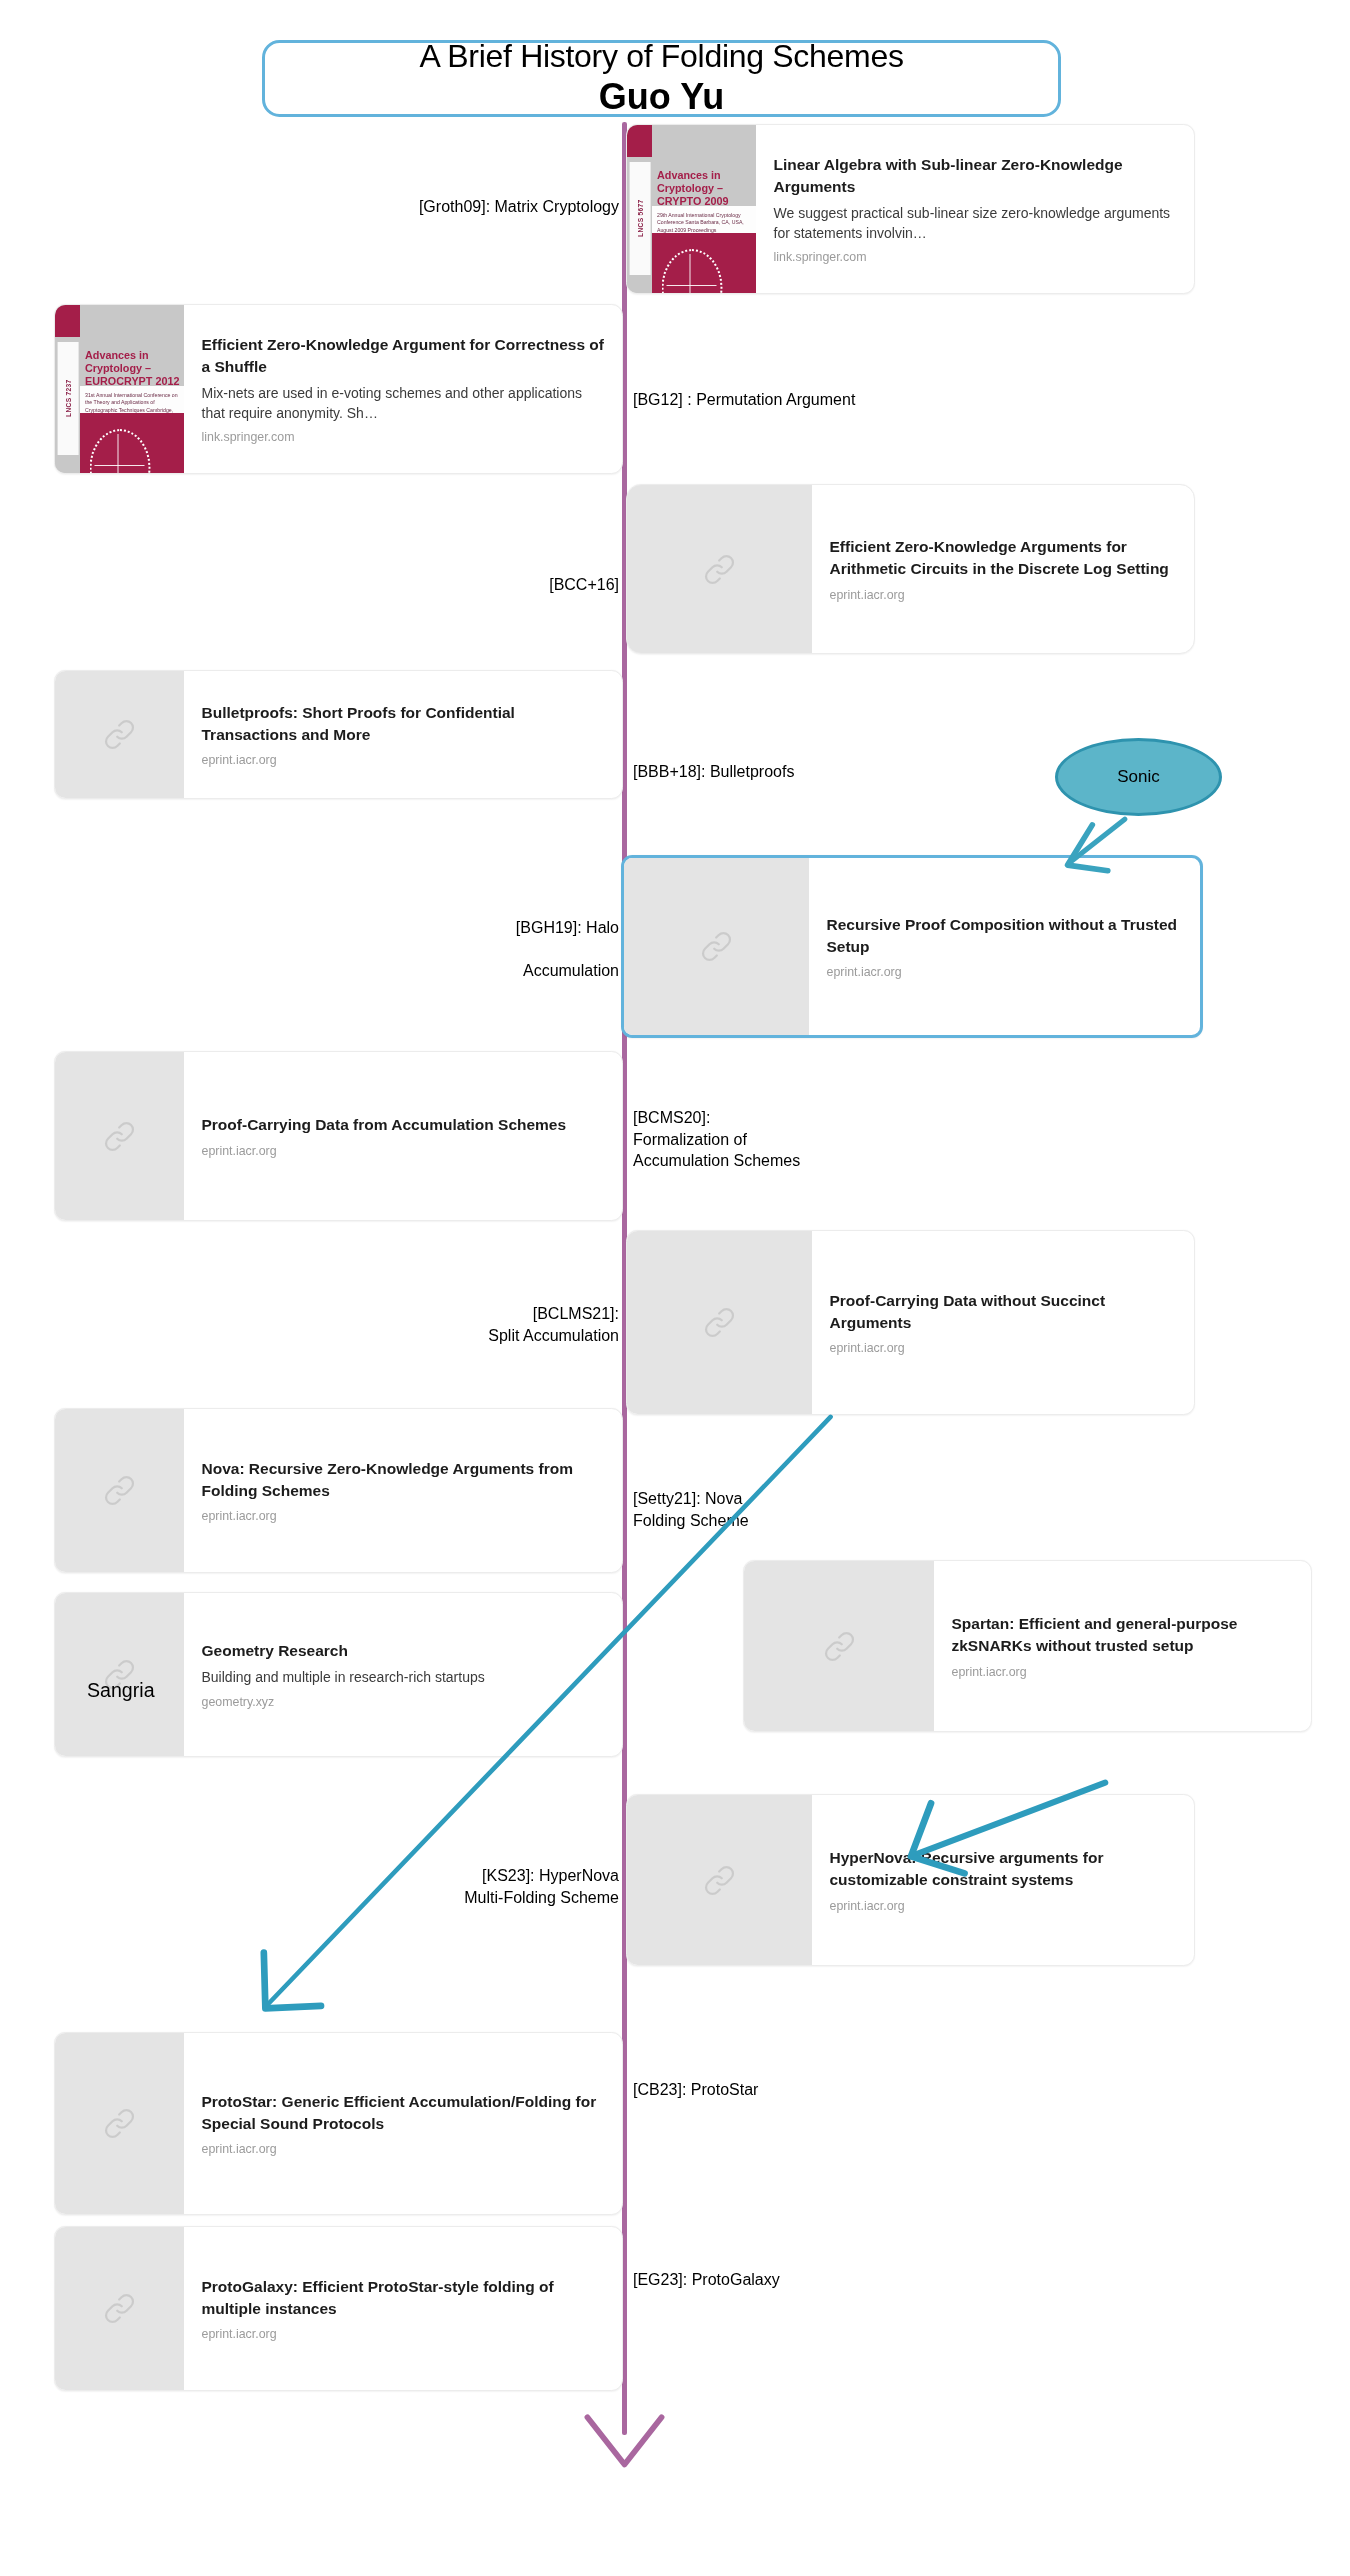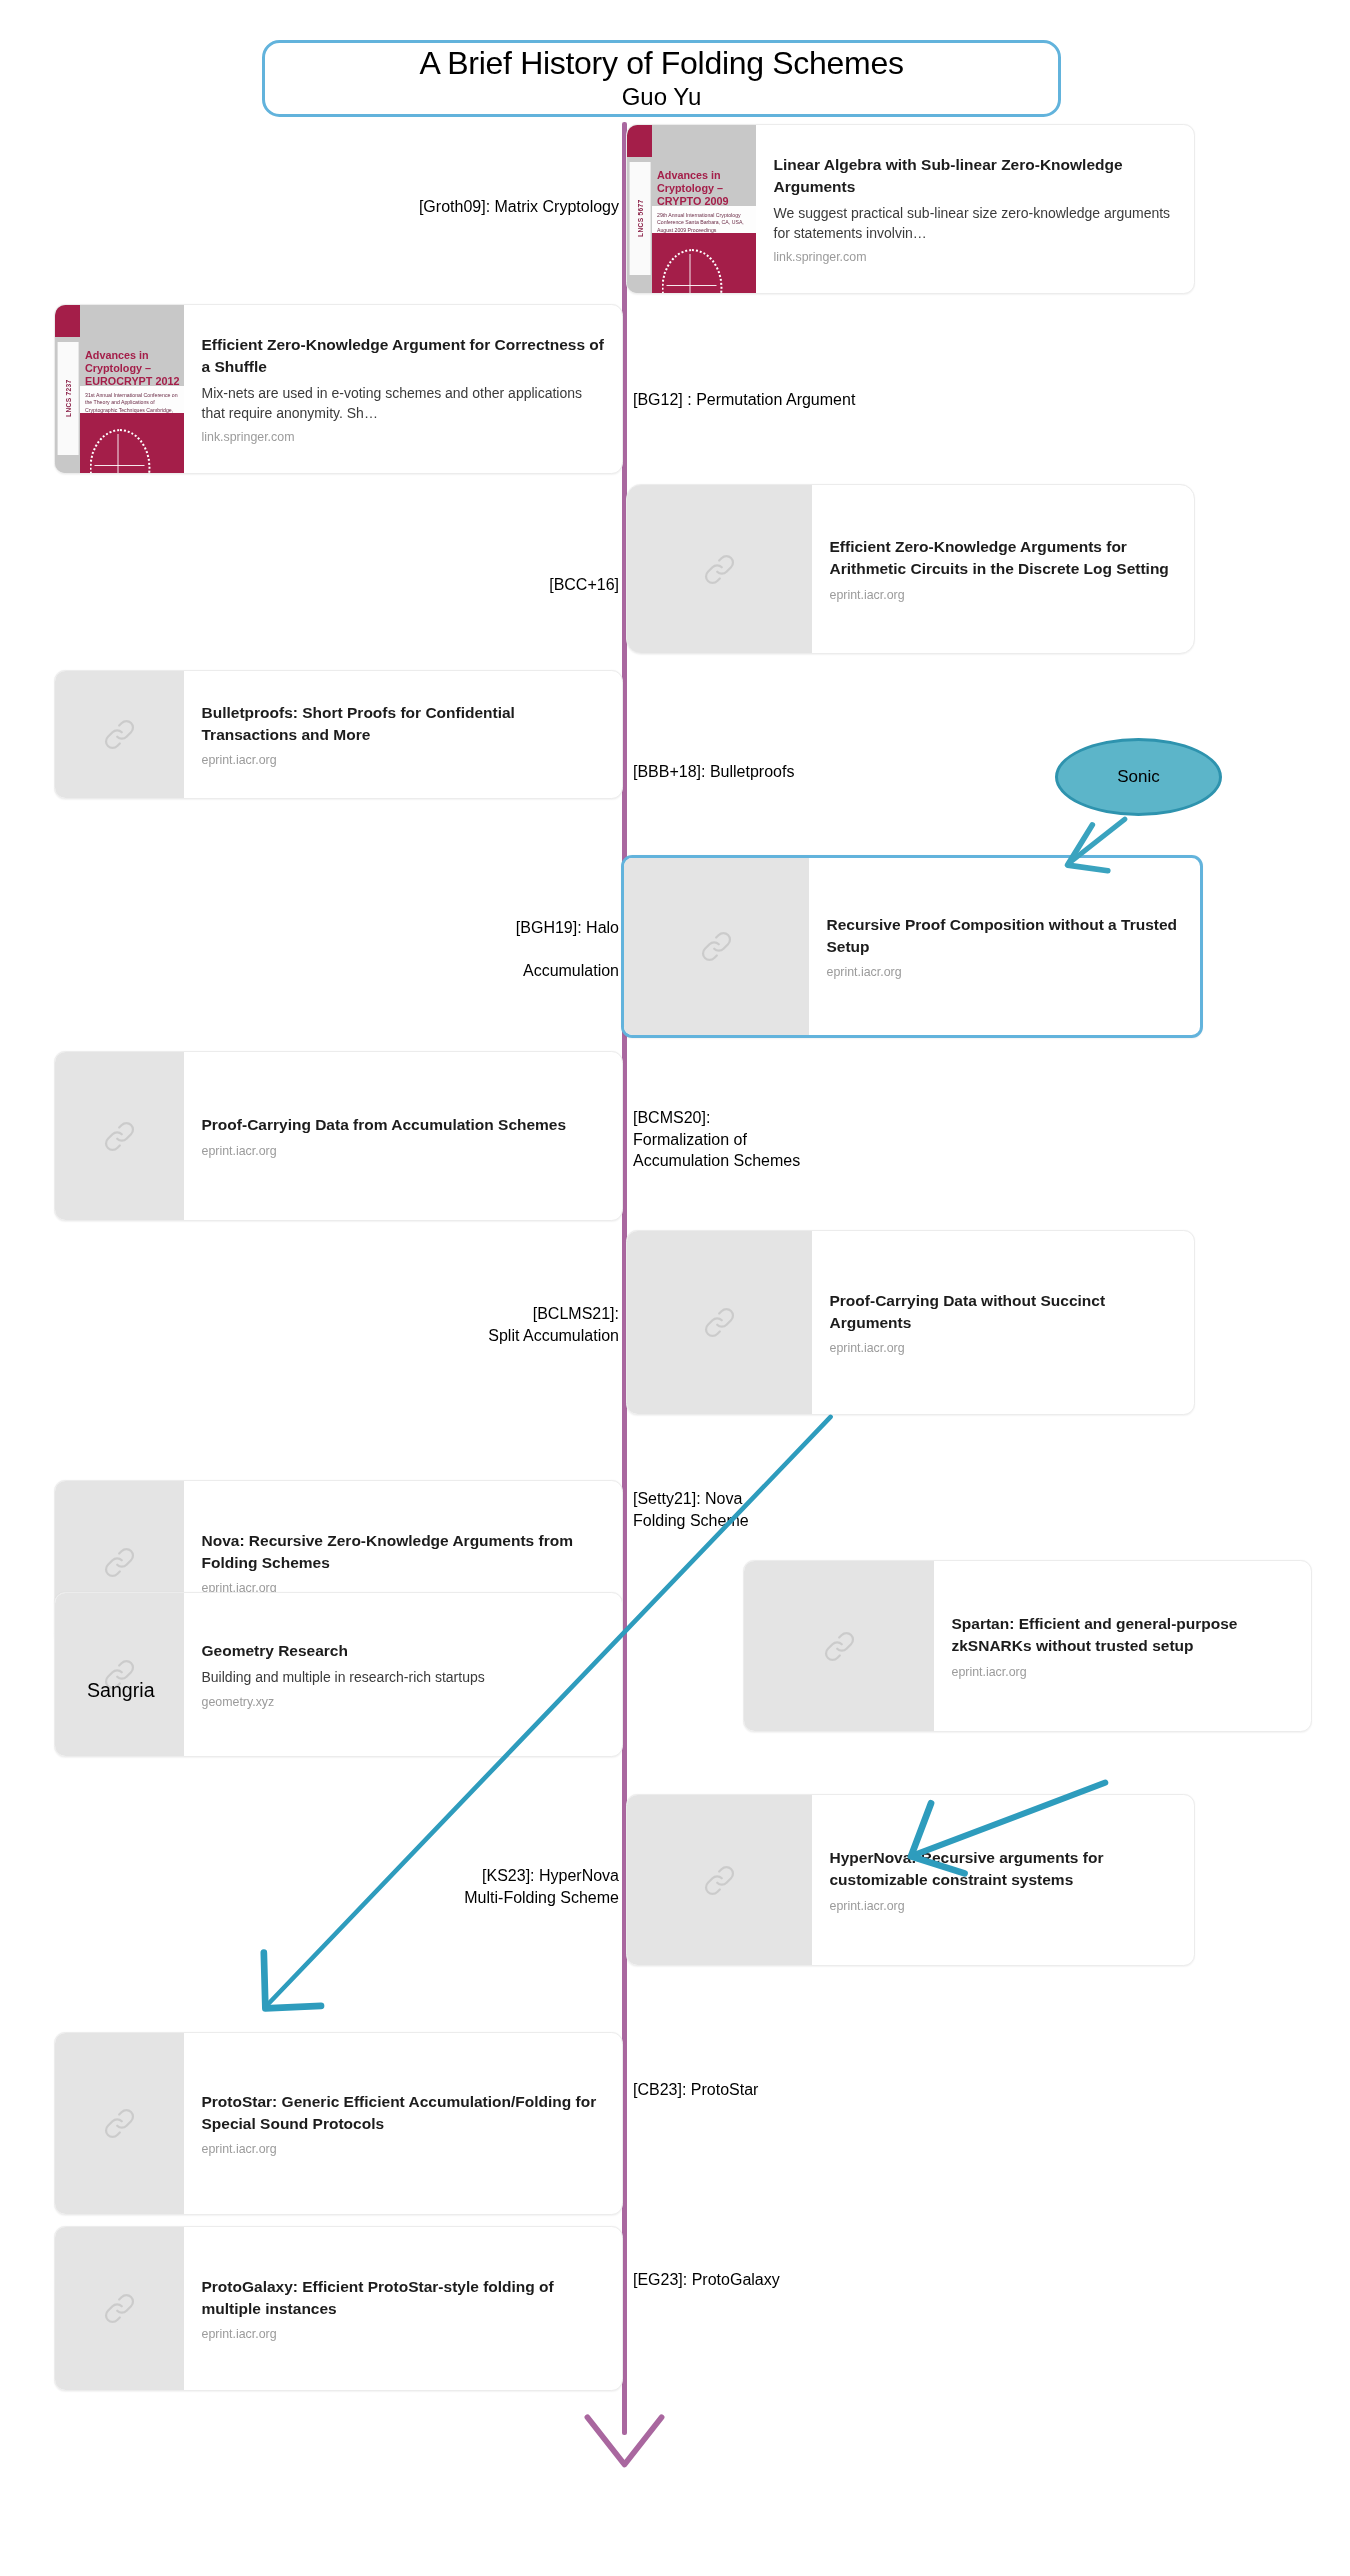--- a/index.html
+++ b/index.html
@@ -12,21 +12,21 @@
   #stage { position: relative; width: 1351px; height: 2588px; background:#fff; }
 
   
   .title-box{
     position:absolute; left:262px; top:40px; width:799px; height:77px;
     border:3.6px solid var(--blue); border-radius:17.5px; background:#fff;
     display:flex; flex-direction:column; align-items:center; justify-content:center;
     z-index:40;
   }
   .title-box .t1{ font-size:32px; font-weight:normal; color:#000; letter-spacing:-0.3px; line-height:1.18; white-space:nowrap;}
-  .title-box .t2{ font-size:24px; font-weight:normal; color:#000; line-height:1.18;}
+  .title-box .t2{ font-size:36px; font-weight:bold; color:#000; line-height:1.18;}
 
   :root{ --blue:#62b3dc; --teal:#3aa3bf; --purple:#b06ba8; }
 
   
   .spine{
     position:absolute; left:622px; top:122px; width:4.6px; height:2313px;
     background:#a9679f; z-index:5; border-radius:2.1px;
   }
   .spine-arrow{ position:absolute; left:581px; top:2411px; width:87px; height:67px; z-index:5;}
 
@@ -219,21 +219,21 @@
           <path d="M13.4 10.6a4 4 0 0 0-5.7 0l-2.8 2.8a4 4 0 1 0 5.7 5.7l1.6-1.6"></path>
         </svg>
       </span>
     </div>
     <div class="body">
       <div class="ctitle">Proof-Carrying Data without Succinct Arguments</div>
       <div class="csrc">eprint.iacr.org</div>
     </div>
   </div>
 
-  <div class="card" style="left:54px; top:1480px; width:569px; height:165px;">
+  <div class="card" style="left:54px; top:1408px; width:569px; height:165px;">
     <div class="thumb" style="width:129px;">
       <span class="link-ico">
         <svg viewBox="0 0 24 24" fill="none" stroke="#a8a8a8" stroke-width="1.4" stroke-linecap="round">
           <path d="M10.6 13.4a4 4 0 0 0 5.7 0l2.8-2.8a4 4 0 1 0-5.7-5.7l-1.6 1.6"></path>
           <path d="M13.4 10.6a4 4 0 0 0-5.7 0l-2.8 2.8a4 4 0 1 0 5.7 5.7l1.6-1.6"></path>
         </svg>
       </span>
     </div>
     <div class="body">
       <div class="ctitle">Nova: Recursive Zero-Knowledge Arguments from Folding Schemes</div>

